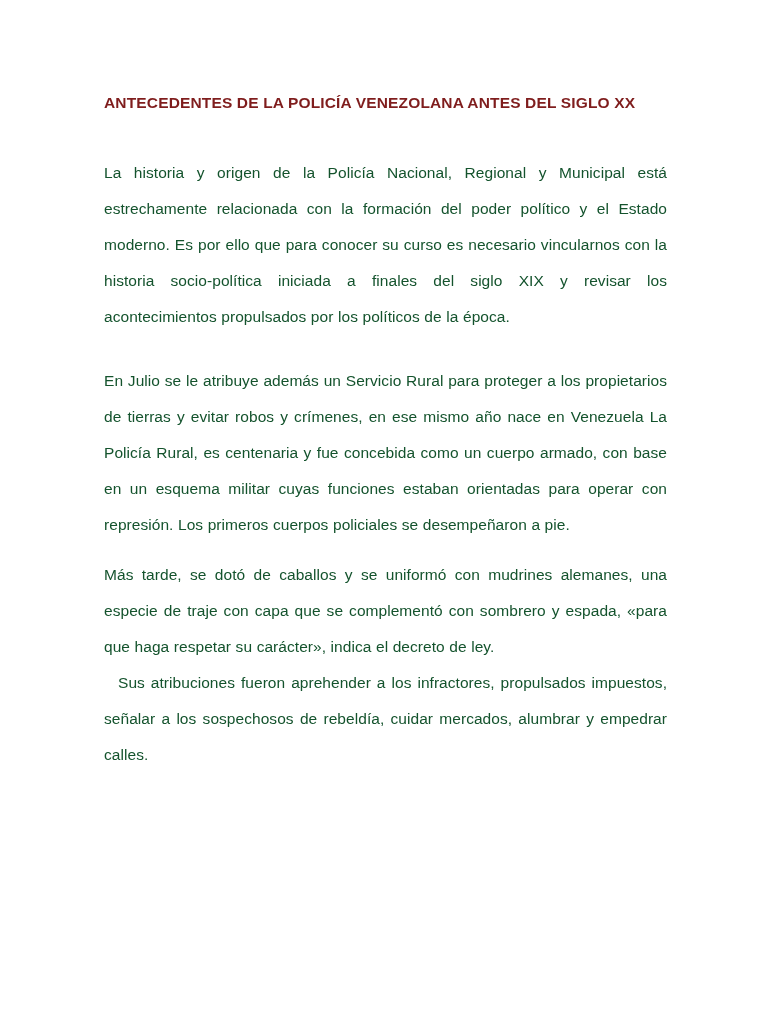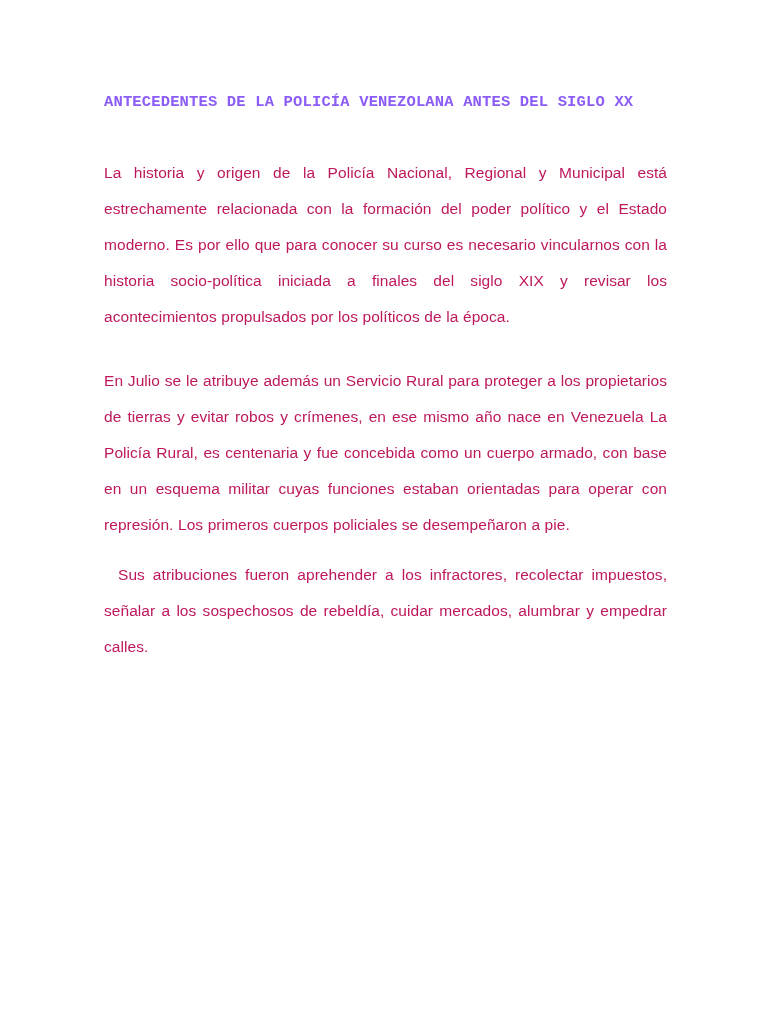--- a/index.html
+++ b/index.html
@@ -31,32 +31,31 @@
     width: 563px;
   }
 
   .doc-title {
     font-size: 15.5px;
     font-weight: bold;
     line-height: 33px;
     letter-spacing: 0.15px;
     text-align: left;
     margin: 0 0 0 0;
-    color: #8b5cf6;
+    color: #7f1d1d;
     white-space: pre-line;
-    font-family: Liberation Mono, monospace;
   }
 
   .para {
     font-size: 15.5px;
     line-height: 36px;
     text-align: justify;
     text-justify: inter-word;
     margin: 0;
-    color: #be185d;
+    color: #14532d;
     letter-spacing: 0.05px;
     word-spacing: 0.2px;
   }
 
   
   .gap-title   { height: 36px; }
   .gap-para    { height: 14px; }
 
   
   .para.indented {
@@ -78,18 +77,19 @@
 
     <div class="gap-para"></div>
 
 
     <div class="gap-para"></div>
 
     <p class="para">En Julio se le atribuye además un Servicio Rural para proteger a los propietarios de tierras y evitar robos y crímenes, en ese mismo año nace en Venezuela La Policía Rural, es centenaria y fue concebida como un cuerpo armado, con base en un esquema militar cuyas funciones estaban orientadas para operar con represión. Los primeros cuerpos policiales se desempeñaron a pie.</p>
 
     <div class="gap-para"></div>
 
+    <p class="para">Más tarde, se dotó de caballos y se uniformó con mudrines alemanes, una especie de traje con capa que se complementó con sombrero y espada, «para que haga respetar su carácter», indica el decreto de ley.</p>
 
-    <p class="para indented">Sus atribuciones fueron aprehender a los infractores, recolectar impuestos, señalar a los sospechosos de rebeldía, cuidar mercados, alumbrar y empedrar calles.</p>
+    <p class="para indented">Sus atribuciones fueron aprehender a los infractores, propulsados impuestos, señalar a los sospechosos de rebeldía, cuidar mercados, alumbrar y empedrar calles.</p>
 
   </div>
 
 </div>
 
 </body></html>

